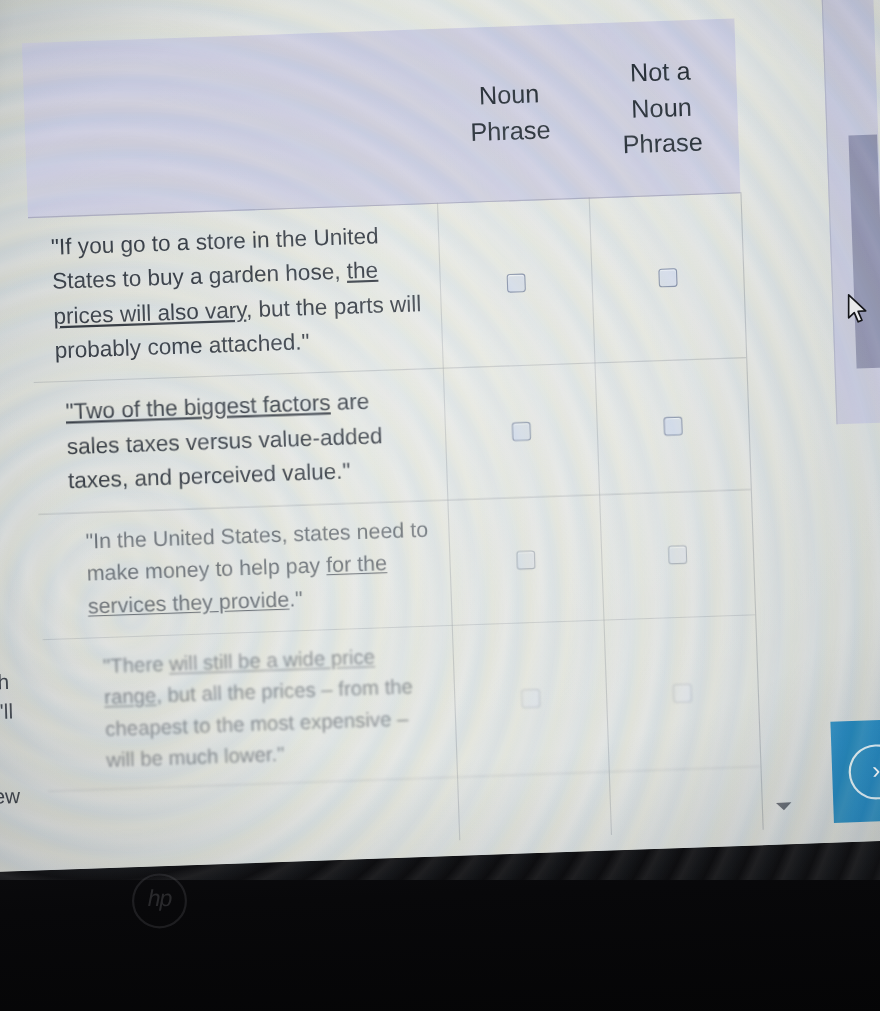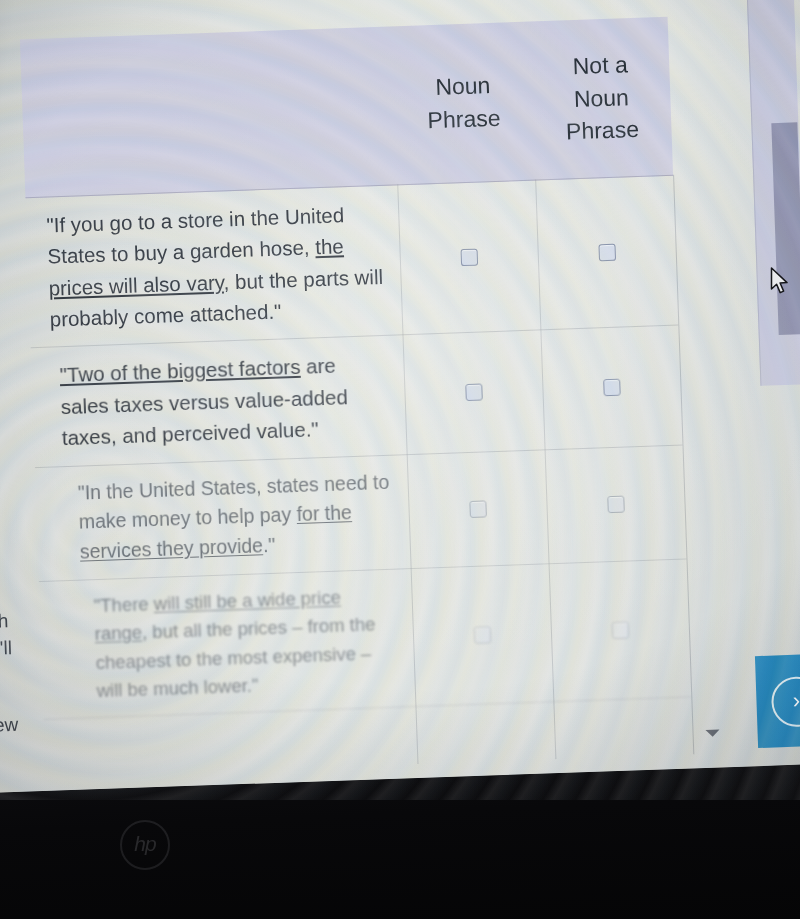--- a/index.html
+++ b/index.html
@@ -30,21 +30,21 @@
     top: 745px;
     width: 900px;
     height: 220px;
     background: linear-gradient(180deg,#0d0d10 0%, #08080a 40%, #050506 100%);
     transform: rotate(-2.6deg);
     transform-origin: left top;
   }
   #hp-logo {
     position: absolute;
     left: 120px;
-    top: 820px;
+    top: 794px;
     width: 46px;
     height: 46px;
     border-radius: 50%;
     border: 2px solid rgba(150,150,155,0.16);
     color: rgba(175,175,180,0.20);
     font-size: 21px;
     line-height: 44px;
     text-align: center;
     letter-spacing: -1px;
     font-style: italic;

